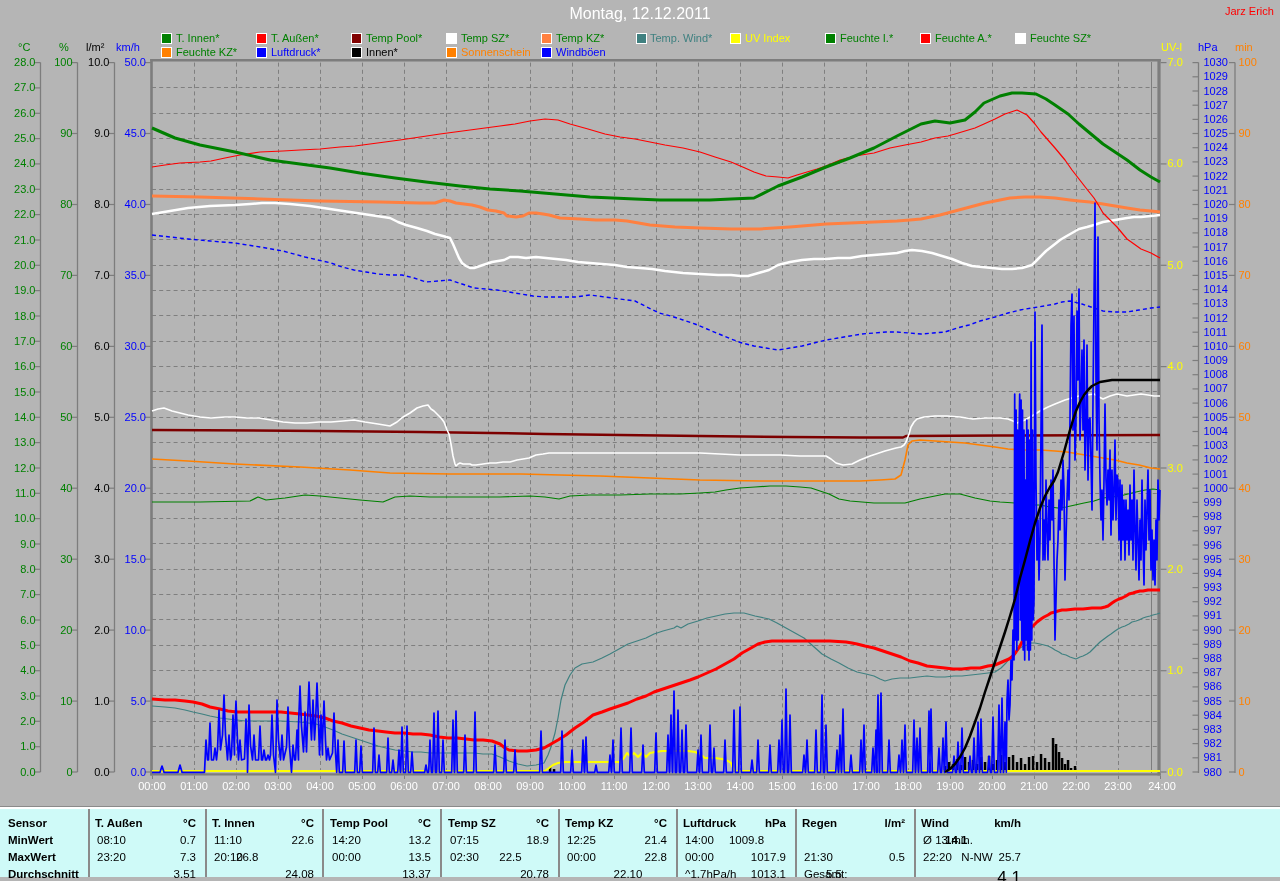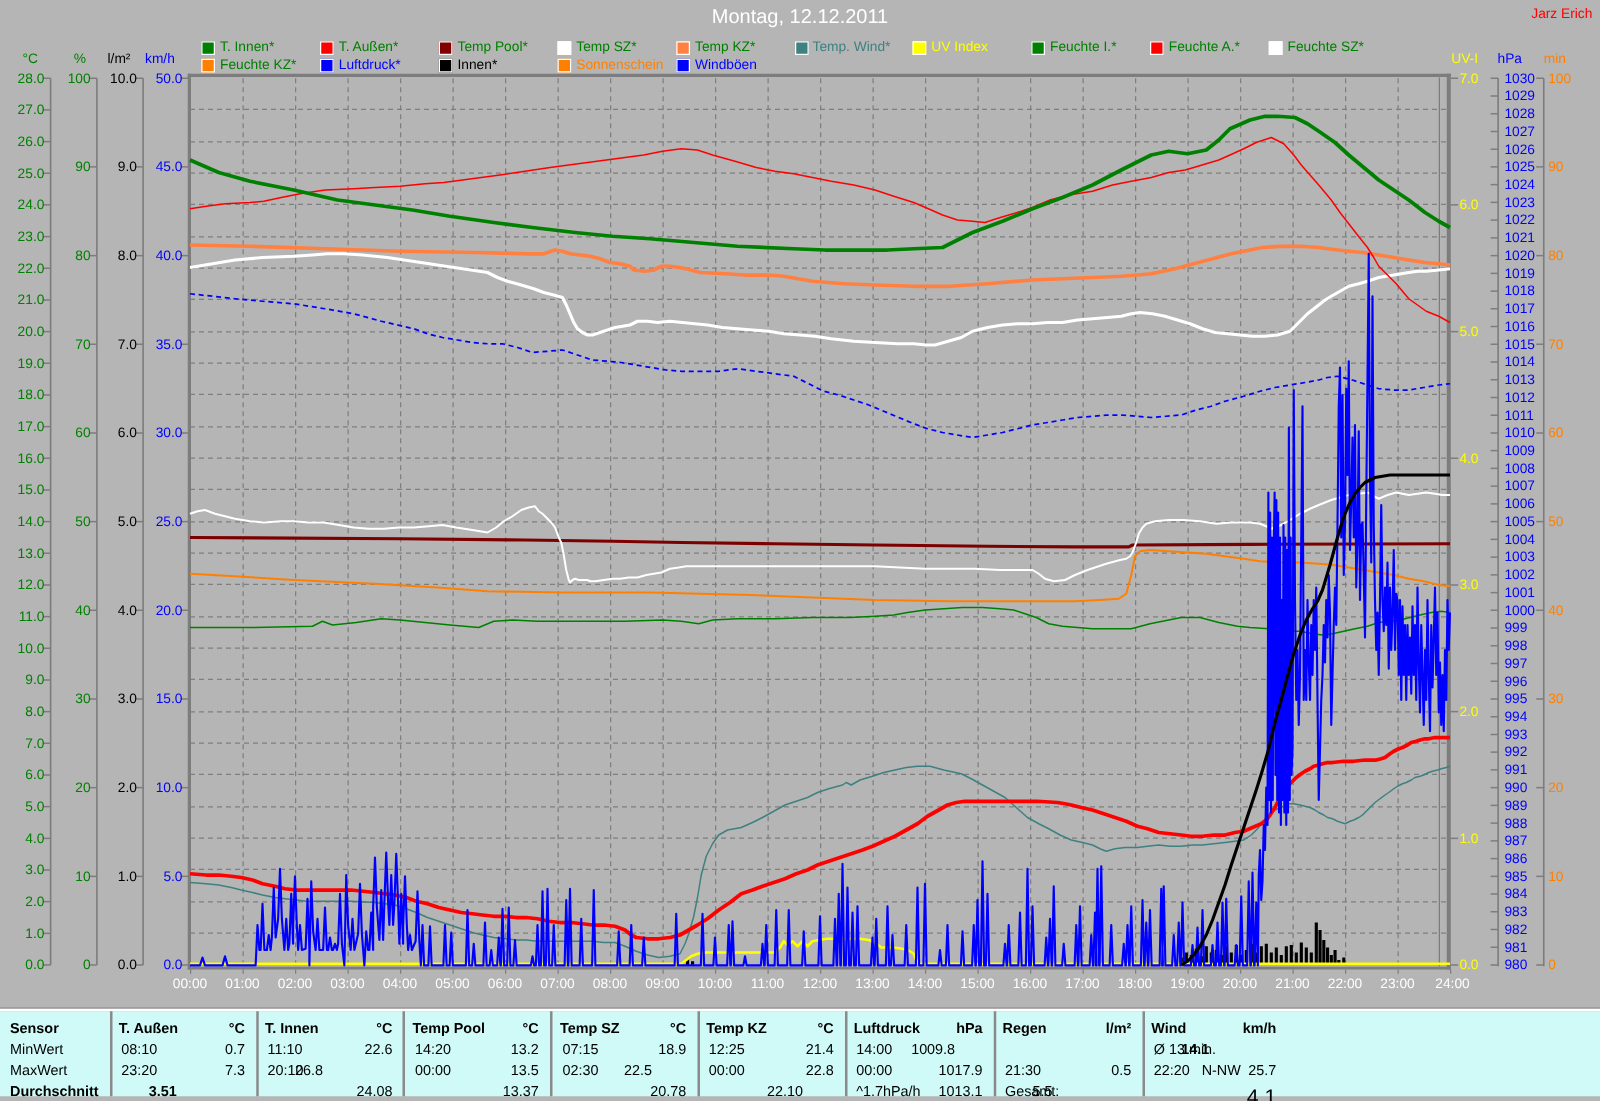--- a/index.html
+++ b/index.html
@@ -477,30 +477,30 @@
 <div style="position:absolute;left:0;top:809px;width:1280px;height:68px;background:#cffaf8"></div>
 <div style="position:absolute;left:87.5px;top:809px;width:2px;height:68px;background:#8a8a8a"></div>
 <div style="position:absolute;left:204.5px;top:809px;width:2px;height:68px;background:#8a8a8a"></div>
 <div style="position:absolute;left:322.0px;top:809px;width:2px;height:68px;background:#8a8a8a"></div>
 <div style="position:absolute;left:440.0px;top:809px;width:2px;height:68px;background:#8a8a8a"></div>
 <div style="position:absolute;left:557.5px;top:809px;width:2px;height:68px;background:#8a8a8a"></div>
 <div style="position:absolute;left:675.5px;top:809px;width:2px;height:68px;background:#8a8a8a"></div>
 <div style="position:absolute;left:795.0px;top:809px;width:2px;height:68px;background:#8a8a8a"></div>
 <div style="position:absolute;left:913.5px;top:809px;width:2px;height:68px;background:#8a8a8a"></div>
 <div style="position:absolute;left:8px;top:817.0px;font-size:11.5px;font-weight:bold;color:#000">Sensor</div>
-<div style="position:absolute;left:8px;top:834.0px;font-size:11.5px;font-weight:normal;color:#000">MinWert</div>
-<div style="position:absolute;left:8px;top:851.0px;font-size:11.5px;font-weight:normal;color:#000">MaxWert</div>
+<div style="position:absolute;left:8px;top:834.0px;font-size:11.5px;font-weight:bold;color:#000">MinWert</div>
+<div style="position:absolute;left:8px;top:851.0px;font-size:11.5px;font-weight:bold;color:#000">MaxWert</div>
 <div style="position:absolute;left:8px;top:867.5px;font-size:11.5px;font-weight:bold;color:#000">Durchschnitt</div>
 <div style="position:absolute;left:95px;top:817.0px;font-size:11.5px;font-weight:bold;color:#000">T. Außen</div>
 <div style="position:absolute;left:129px;top:817.0px;width:67px;font-size:11.5px;font-weight:bold;color:#000;text-align:right">°C</div>
 <div style="position:absolute;left:97px;top:834.0px;font-size:11.5px;font-weight:normal;color:#000">08:10</div>
 <div style="position:absolute;left:119px;top:834.0px;width:77px;font-size:11.5px;font-weight:normal;color:#000;text-align:right">0.7</div>
 <div style="position:absolute;left:97px;top:851.0px;font-size:11.5px;font-weight:normal;color:#000">23:20</div>
 <div style="position:absolute;left:119px;top:851.0px;width:77px;font-size:11.5px;font-weight:normal;color:#000;text-align:right">7.3</div>
-<div style="position:absolute;left:119px;top:867.5px;width:77px;font-size:11.5px;font-weight:bold;color:#000;">3.51</div>
+<div style="position:absolute;left:119px;top:867.5px;width:77px;font-size:11.5px;font-weight:normal;color:#000;text-align:right">3.51</div>
 <div style="position:absolute;left:212px;top:817.0px;font-size:11.5px;font-weight:bold;color:#000">T. Innen</div>
 <div style="position:absolute;left:246px;top:817.0px;width:68px;font-size:11.5px;font-weight:bold;color:#000;text-align:right">°C</div>
 <div style="position:absolute;left:214px;top:834.0px;font-size:11.5px;font-weight:normal;color:#000">11:10</div>
 <div style="position:absolute;left:236px;top:834.0px;width:78px;font-size:11.5px;font-weight:normal;color:#000;text-align:right">22.6</div>
 <div style="position:absolute;left:214px;top:851.0px;font-size:11.5px;font-weight:normal;color:#000">20:10</div>
 <div style="position:absolute;left:236px;top:851.0px;width:78px;font-size:11.5px;font-weight:normal;color:#000;">26.8</div>
 <div style="position:absolute;left:236px;top:867.5px;width:78px;font-size:11.5px;font-weight:normal;color:#000;text-align:right">24.08</div>
 <div style="position:absolute;left:330px;top:817.0px;font-size:11.5px;font-weight:bold;color:#000">Temp Pool</div>
 <div style="position:absolute;left:364px;top:817.0px;width:67px;font-size:11.5px;font-weight:bold;color:#000;text-align:right">°C</div>
 <div style="position:absolute;left:332px;top:834.0px;font-size:11.5px;font-weight:normal;color:#000">14:20</div>

